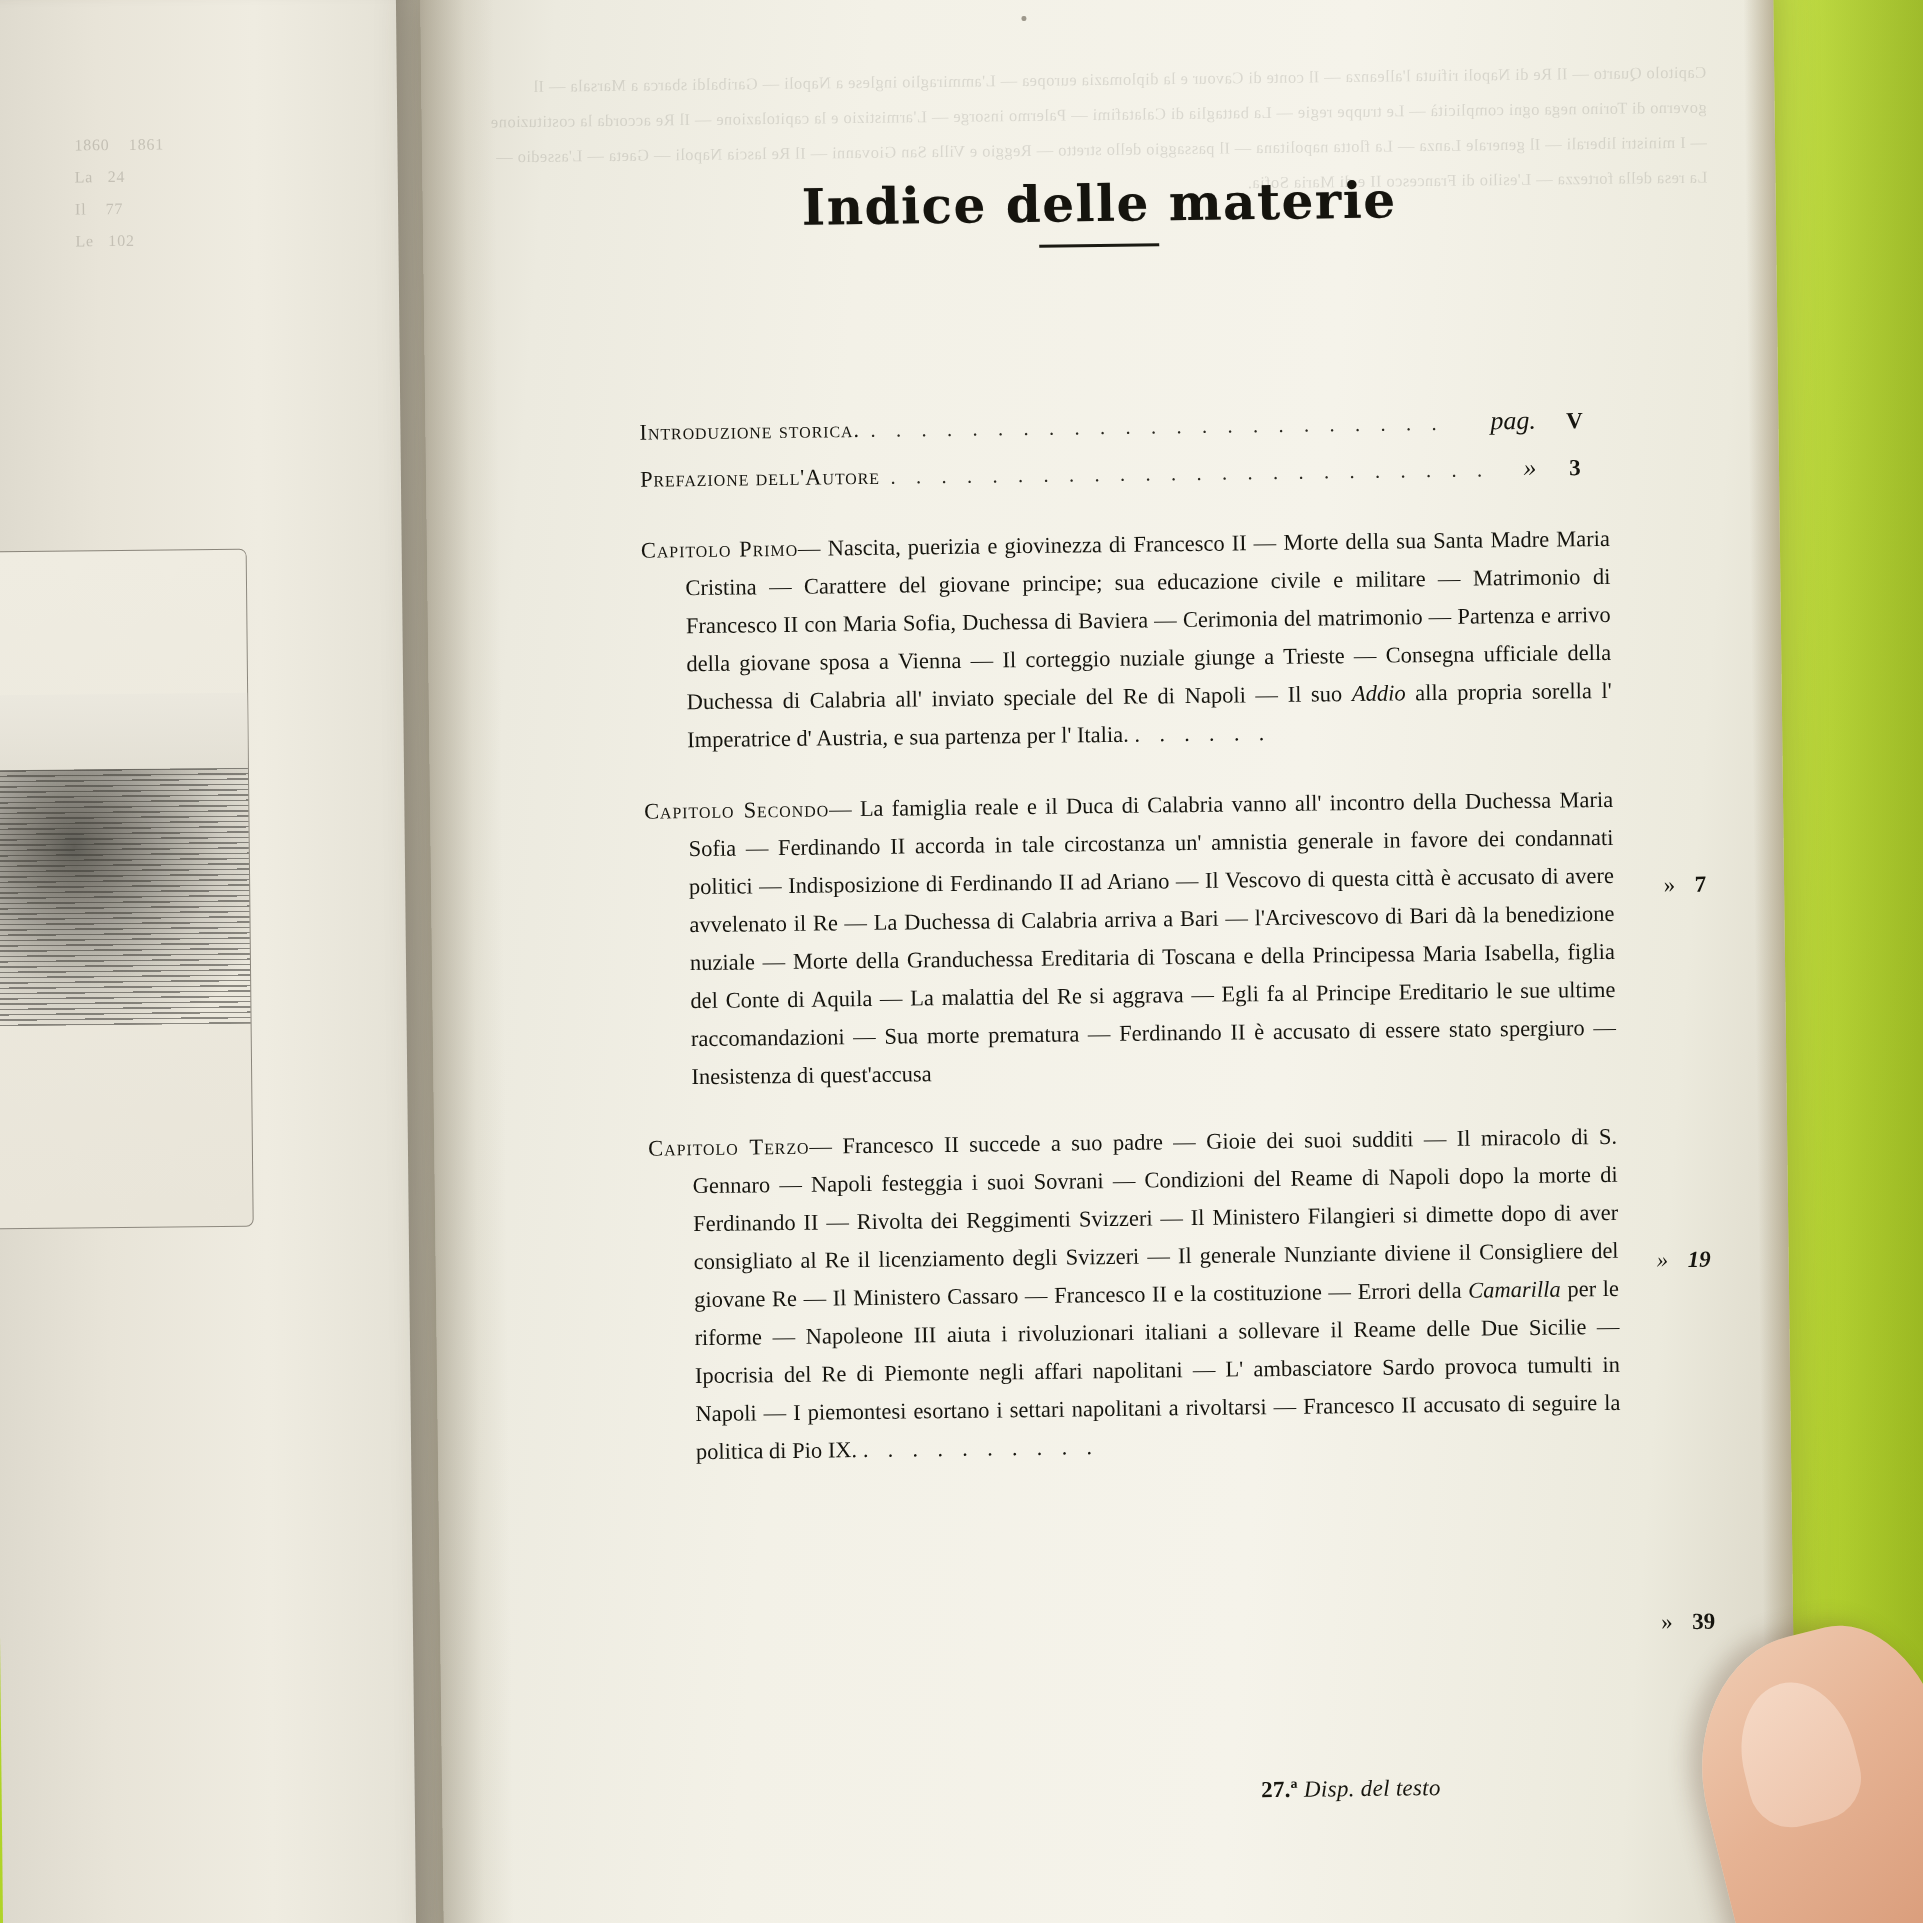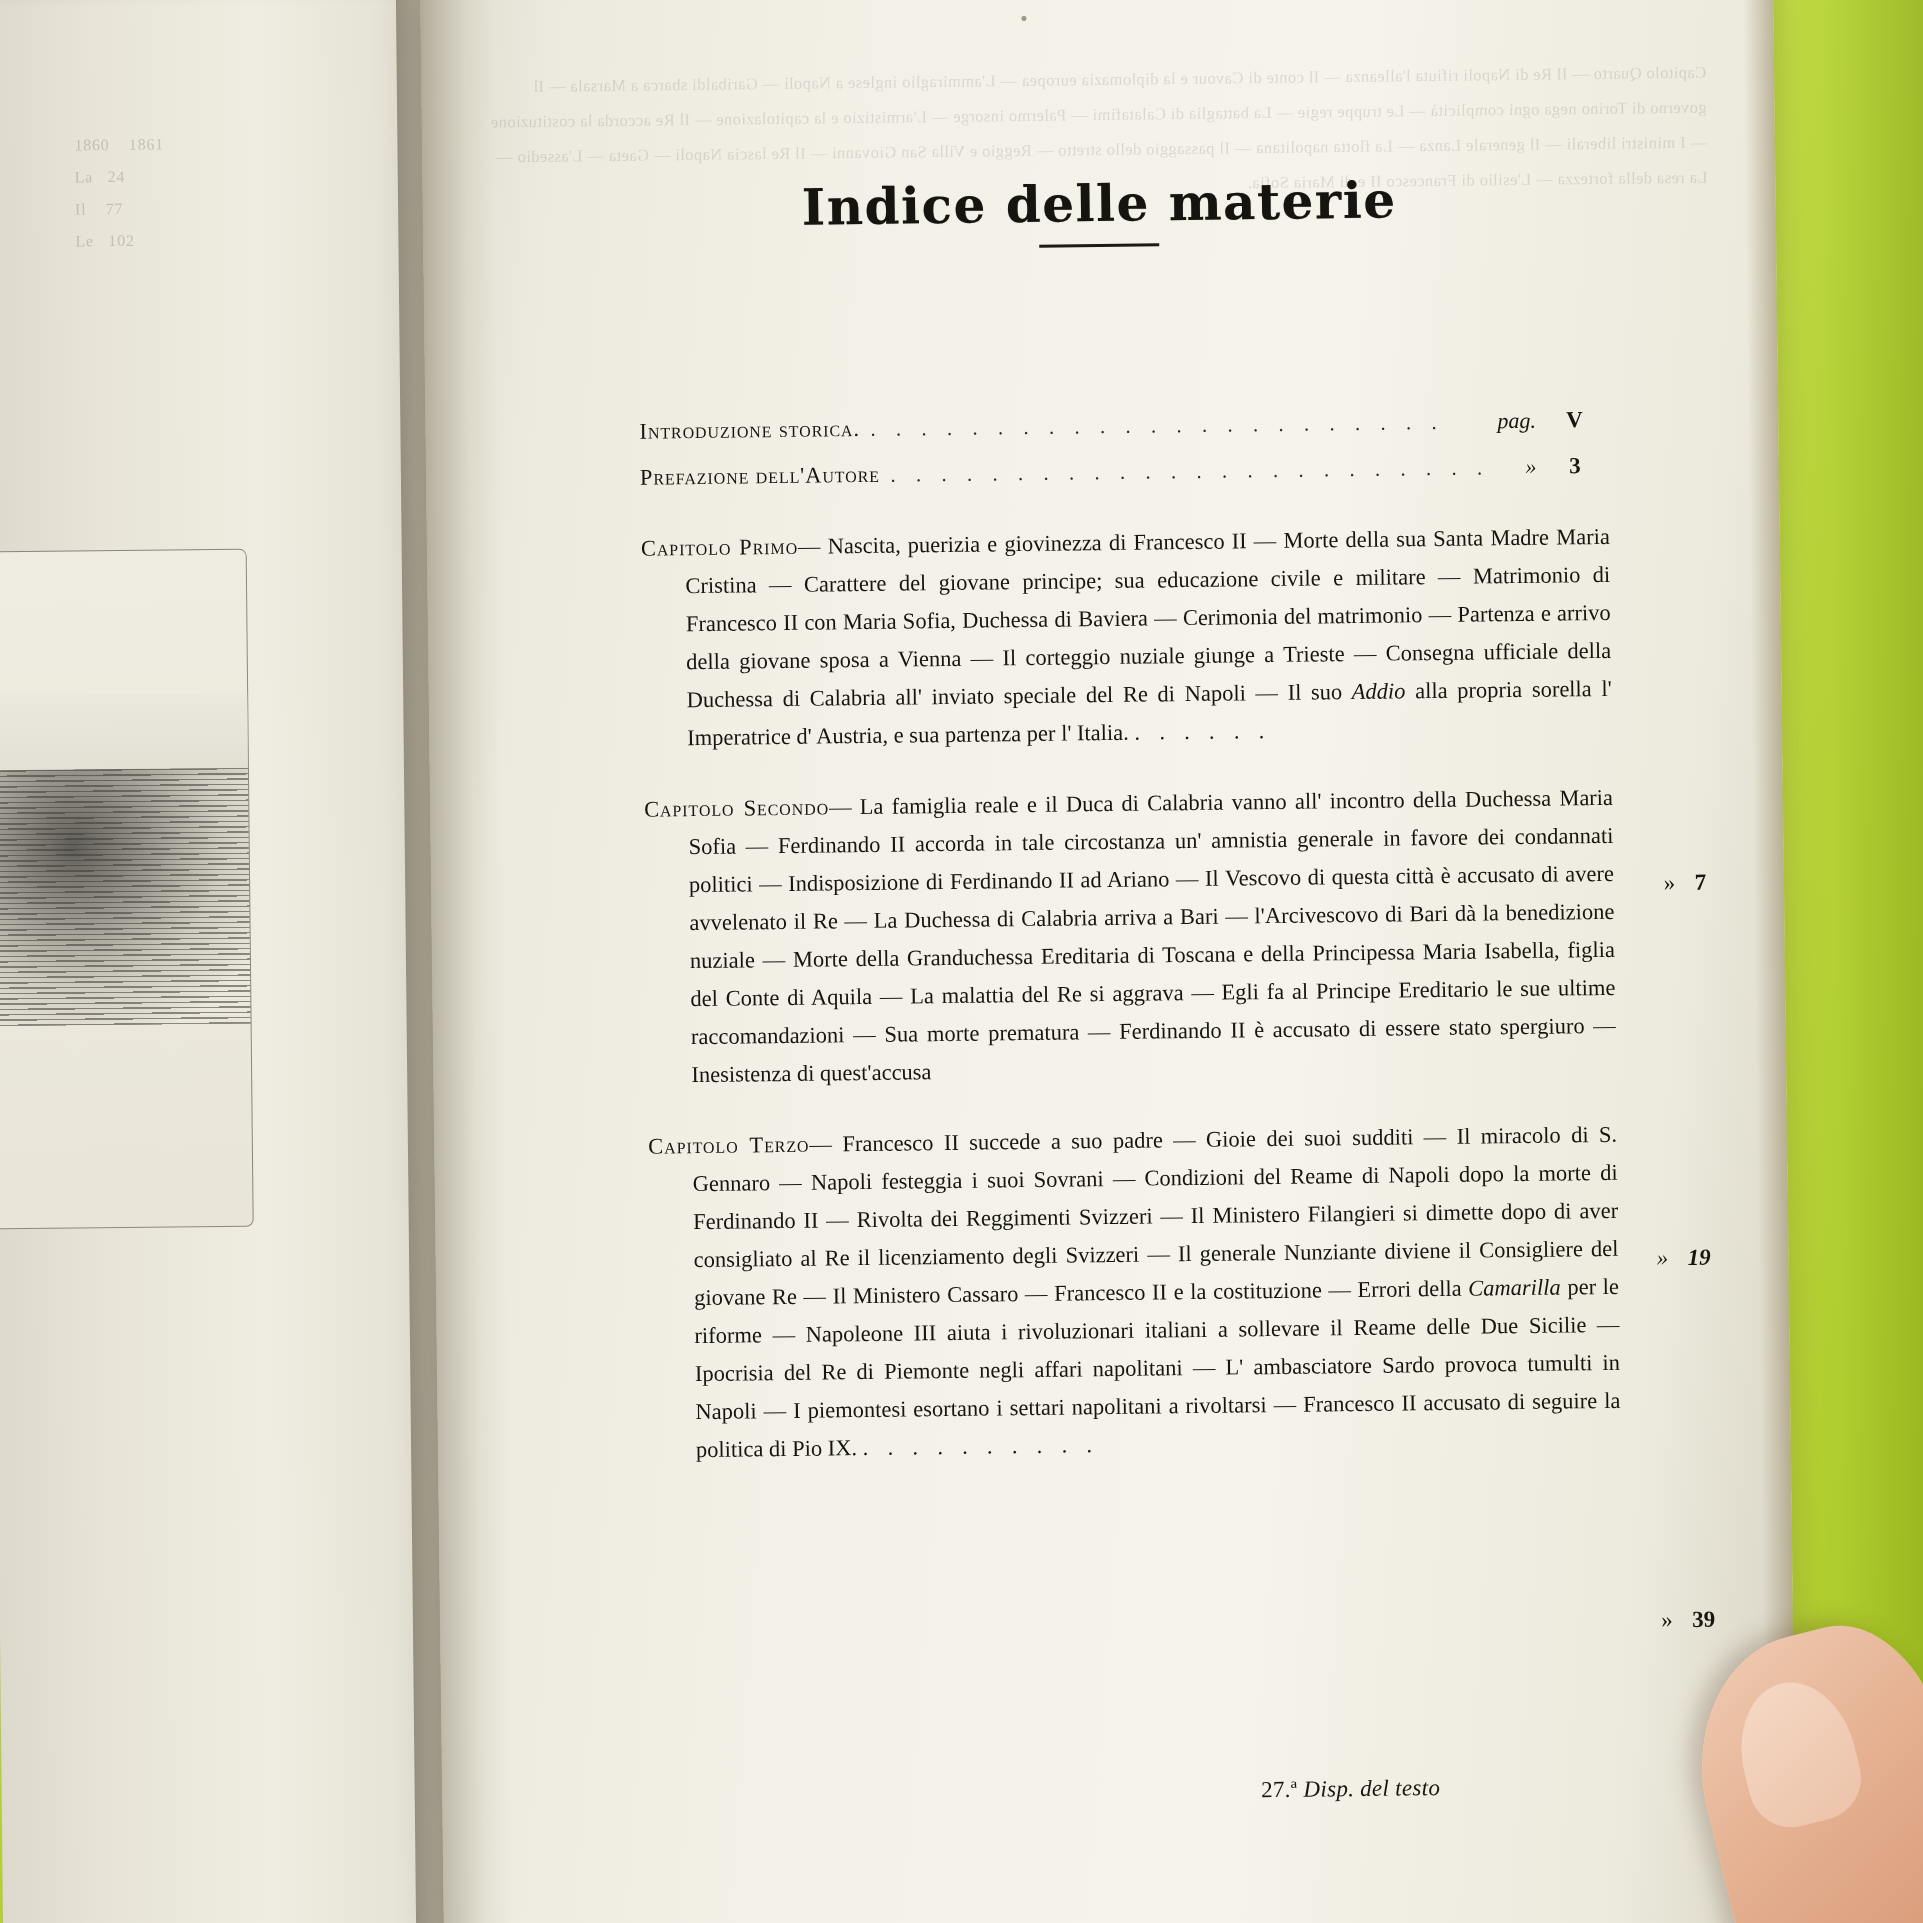--- a/index.html
+++ b/index.html
@@ -182,21 +182,21 @@
     flex: 1 1 auto;
     overflow: hidden;
     white-space: nowrap;
     letter-spacing: 7.5px;
     color: #2a2820;
     padding: 0 10.5px;
     font-size: 21px;
   }
   .front-pagmark {
     font-style: italic;
-    font-size: 22px;
+    font-size: 26px;
     padding-right: 4.5px;
   }
   .front-num {
     width: 68px;
     text-align: center;
     font-weight: 700;
     font-size: 23px;
   }
 
   .chapter {
@@ -233,21 +233,21 @@
   }
   .chap-ref .guill { font-weight: 400; padding-right: 19.5px; }
 
   .signature {
     position: absolute;
     left: 819px; top: 1800px;
     font-style: italic;
     font-size: 23px;
     letter-spacing: 0.3px;
   }
-  .signature b { font-style: normal; font-weight: 400; text-align: center; }
+  .signature b { font-style: normal; font-weight: 700; text-align: center; }
 
   
   .thumb {
     position: absolute;
     right: -30px; bottom: -22.5px;
     width: 248px; height: 316px;
     background: linear-gradient(150deg, #f0cdb4 0%, #e6b394 45%, #d89a78 100%);
     border-radius: 120px 90px 30px 30px / 150px 135px 30px 30px;
     transform: rotate(-14deg);
     box-shadow: -10.5px -7.5px 21px rgba(90,60,40,0.25);

